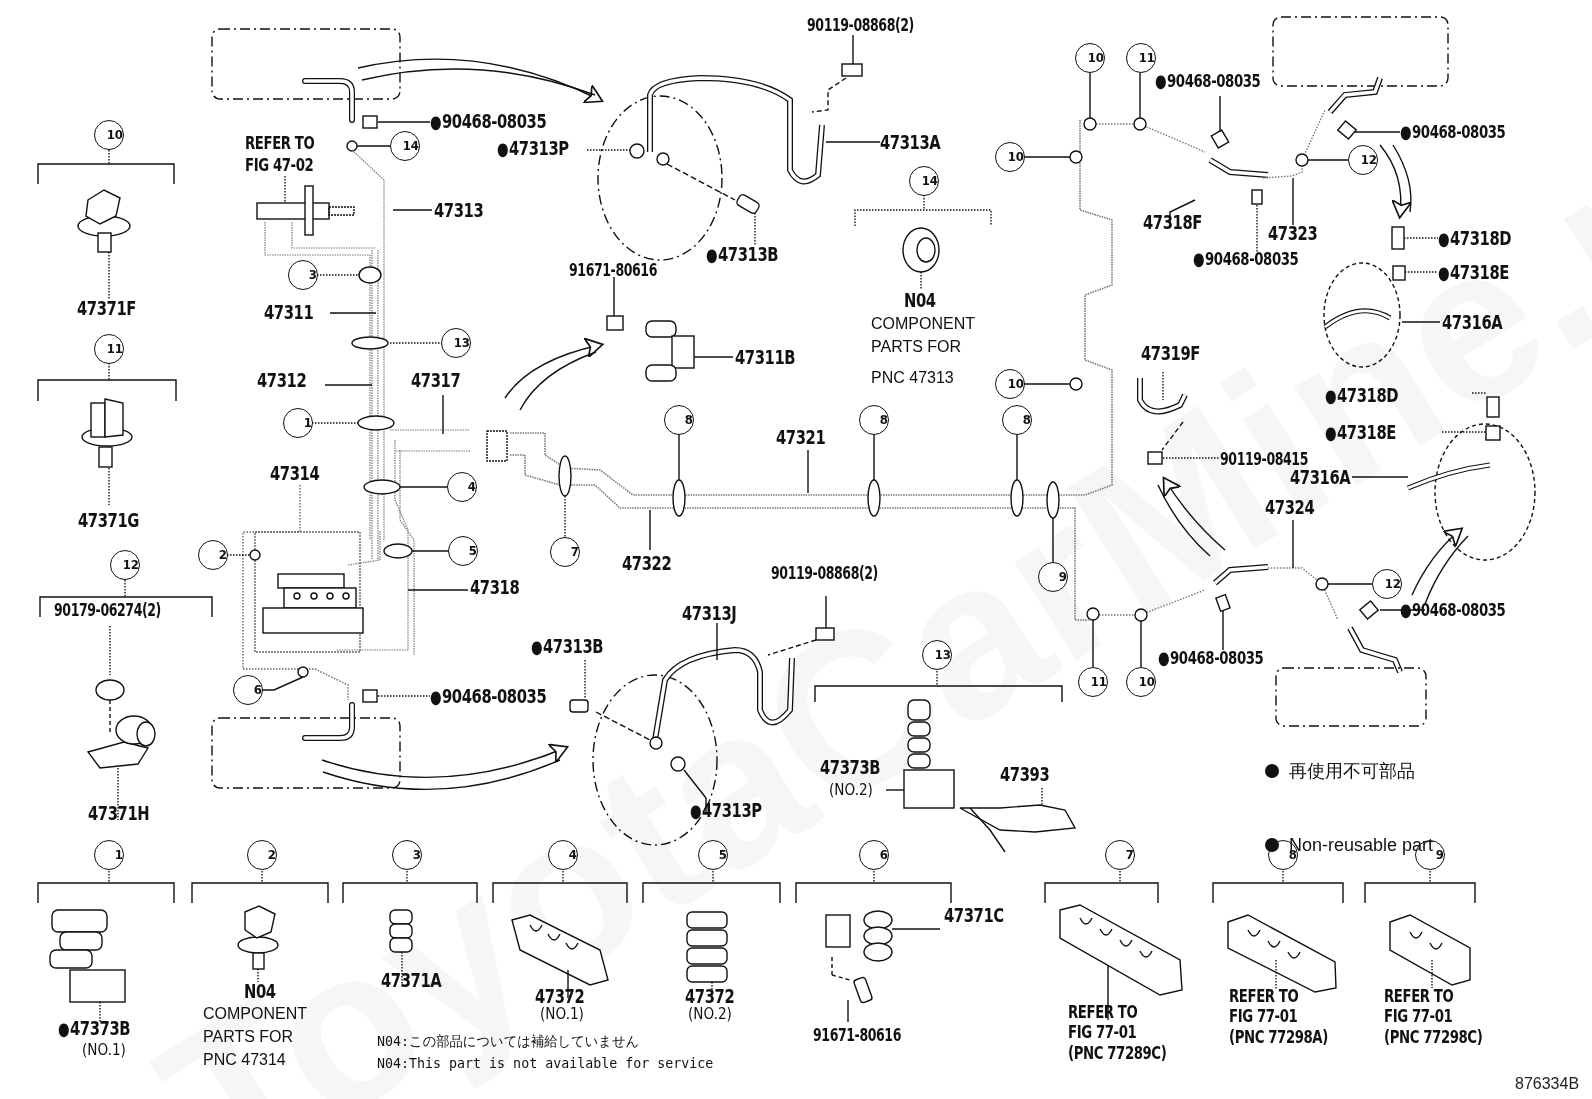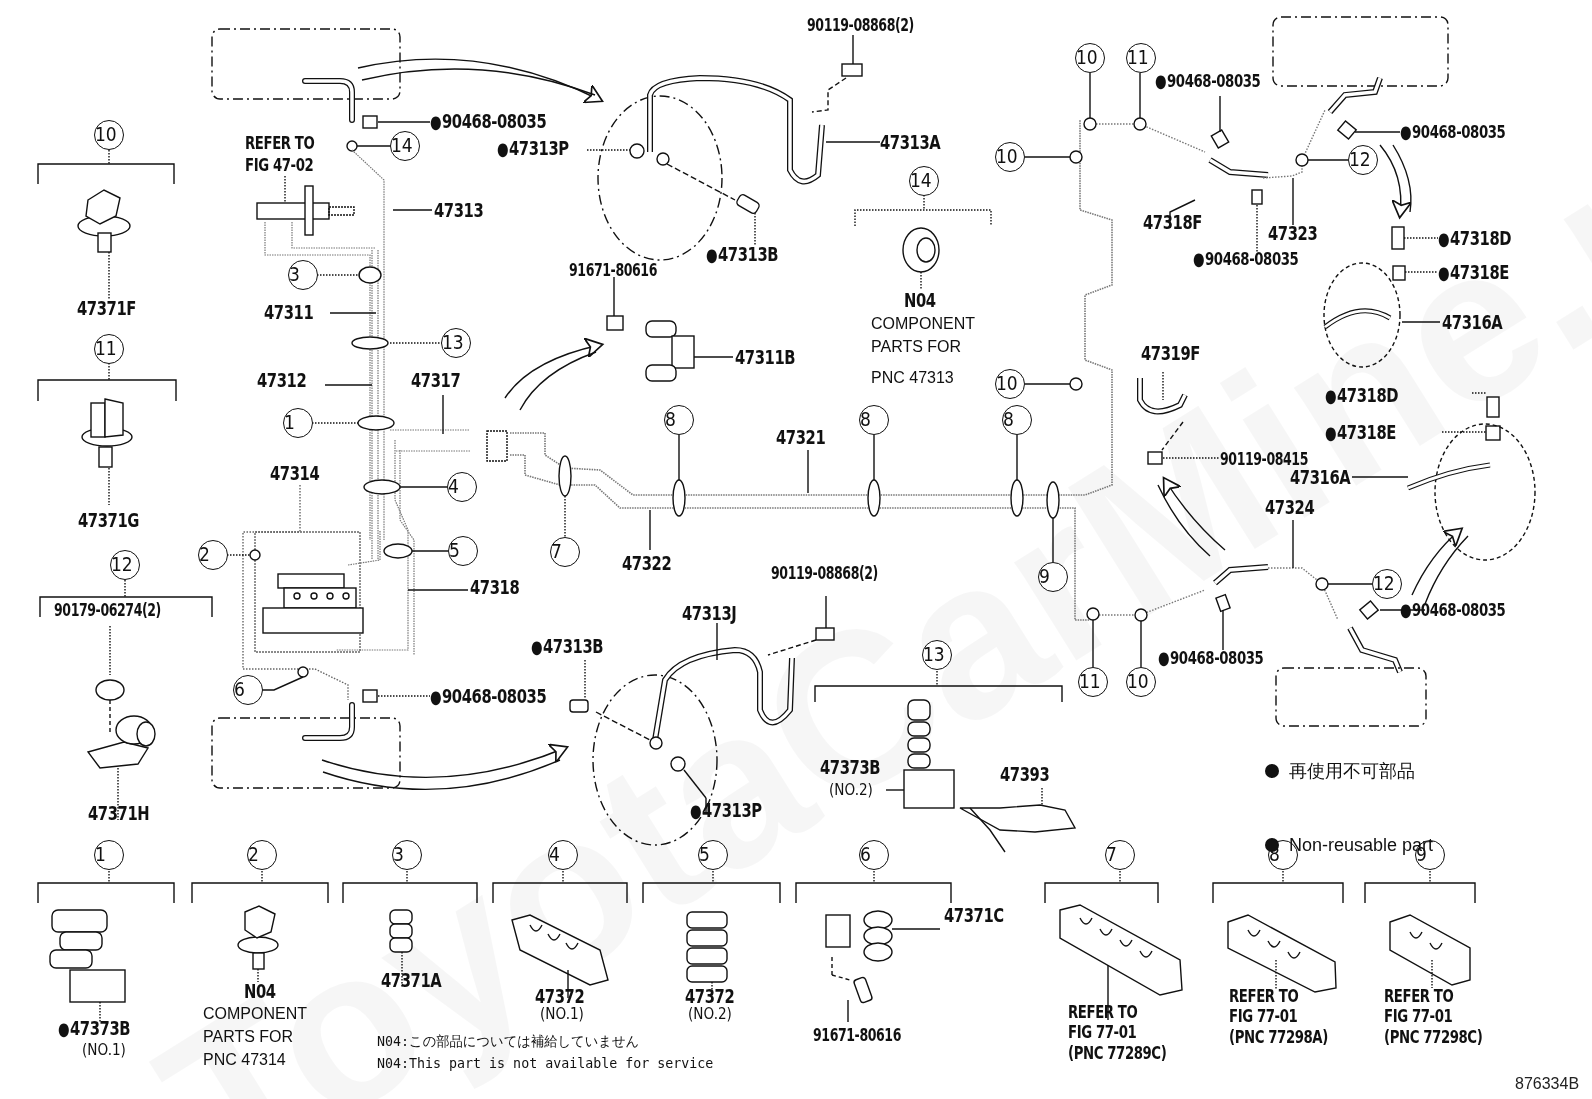--- a/index.html
+++ b/index.html
@@ -3,21 +3,21 @@
 <meta charset="utf-8">
 <style>
   html, body { margin:0; padding:0; background:#ffffff; }
   body { width:1592px; height:1099px; position:relative; overflow:hidden; font-family:"DejaVu Sans Mono","Liberation Mono",monospace; color:#111; }
   svg#diagram { position:absolute; left:0; top:0; }
   .lbl { position:absolute; font-family:"DejaVu Sans Condensed","DejaVu Sans",sans-serif; font-weight:bold; font-size:20px; line-height:20px; white-space:nowrap; color:#111; letter-spacing:-0.5px; transform:scaleX(0.82); transform-origin:left top; }
   .lbl.dot::before { content:"\25CF"; font-size:18px; margin-right:1px; }
   .sub { position:absolute; font-family:"DejaVu Sans",sans-serif; font-size:16px; line-height:18px; white-space:nowrap; color:#111; transform:scaleX(0.85); transform-origin:left top; }
   .plain { position:absolute; font-family:"Liberation Sans",sans-serif; font-size:16px; line-height:23px; white-space:pre; color:#111; }
   .note { position:absolute; font-family:"DejaVu Sans Mono",monospace; font-size:14px; line-height:22px; white-space:nowrap; color:#111; transform:scaleX(0.95); transform-origin:left top; }
-  .callout { position:absolute; width:30px; height:30px; border:1.6px solid #111; border-radius:50%; box-sizing:border-box; background:#fff; font-family:"DejaVu Sans Condensed","DejaVu Sans",sans-serif; font-size:19px; line-height:27px; text-align:left; color:#111; }
+  .callout { position:absolute; width:30px; height:30px; border:1.6px solid #111; border-radius:50%; box-sizing:border-box; background:#fff; font-family:"DejaVu Sans Condensed","DejaVu Sans",sans-serif; font-size:13px; line-height:27px; text-align:right; color:#111;font-weight:bold; }
   .legend { position:absolute; font-family:"Liberation Sans",sans-serif; font-size:18px; line-height:26px; white-space:nowrap; color:#111; }
   .legend span.bullet { display:inline-block; width:14px; height:14px; border-radius:50%; background:#111; margin-right:10px; vertical-align:-1px; }
   .figid { position:absolute; font-family:"Liberation Sans",sans-serif; font-size:16px; color:#222; }
   .watermark { position:absolute; font-family:"Liberation Sans",sans-serif; font-size:220px; font-weight:bold; color:rgba(0,0,0,0.035); transform:rotate(-32deg); transform-origin:left top; white-space:nowrap; pointer-events:none; }
 </style>
 </head>
 <body>
 
 <div class="watermark" style="left:120px; top:1020px;">ToyotaCarMine.ru</div>
 

